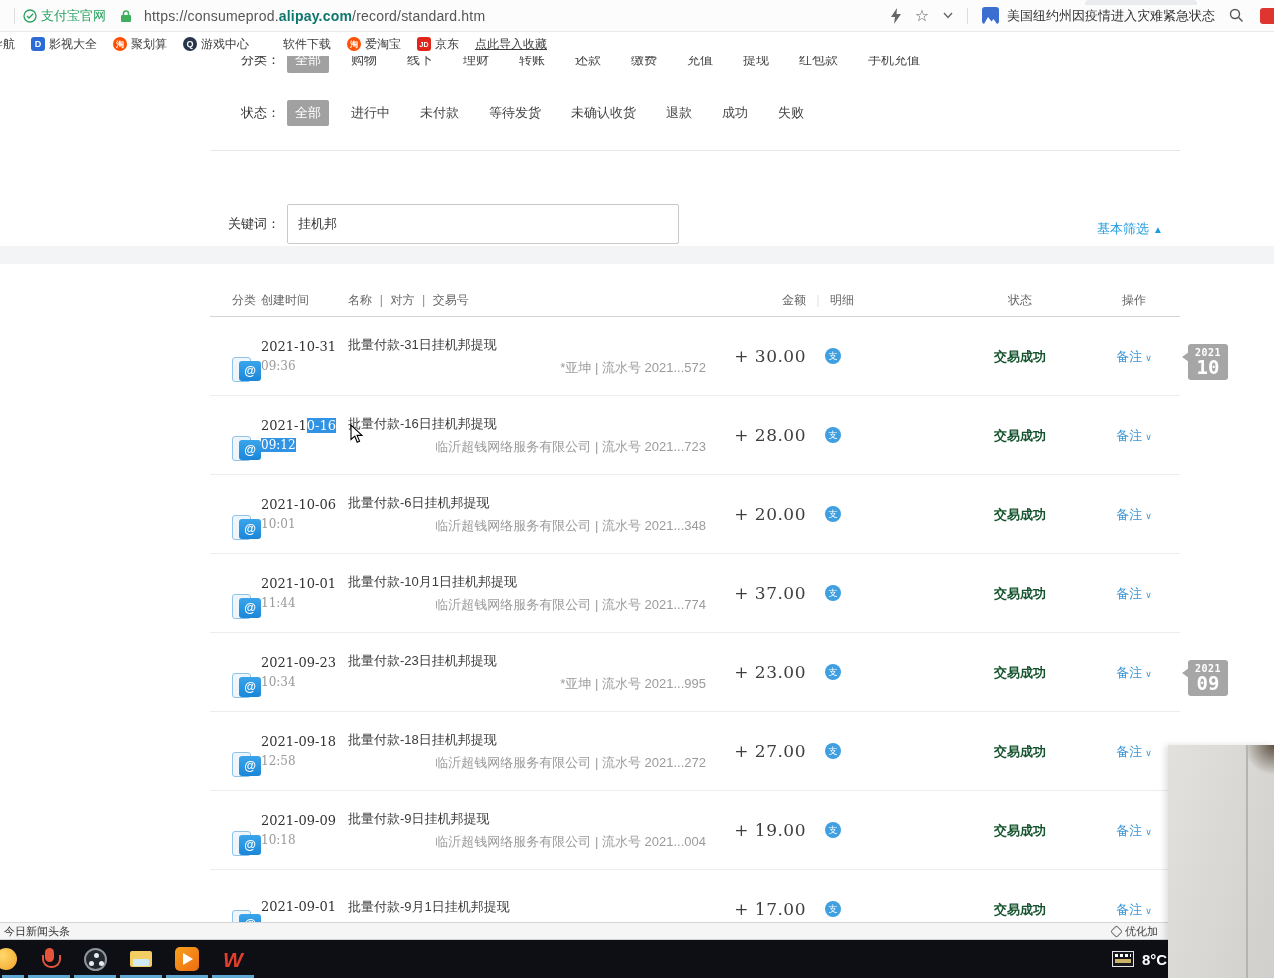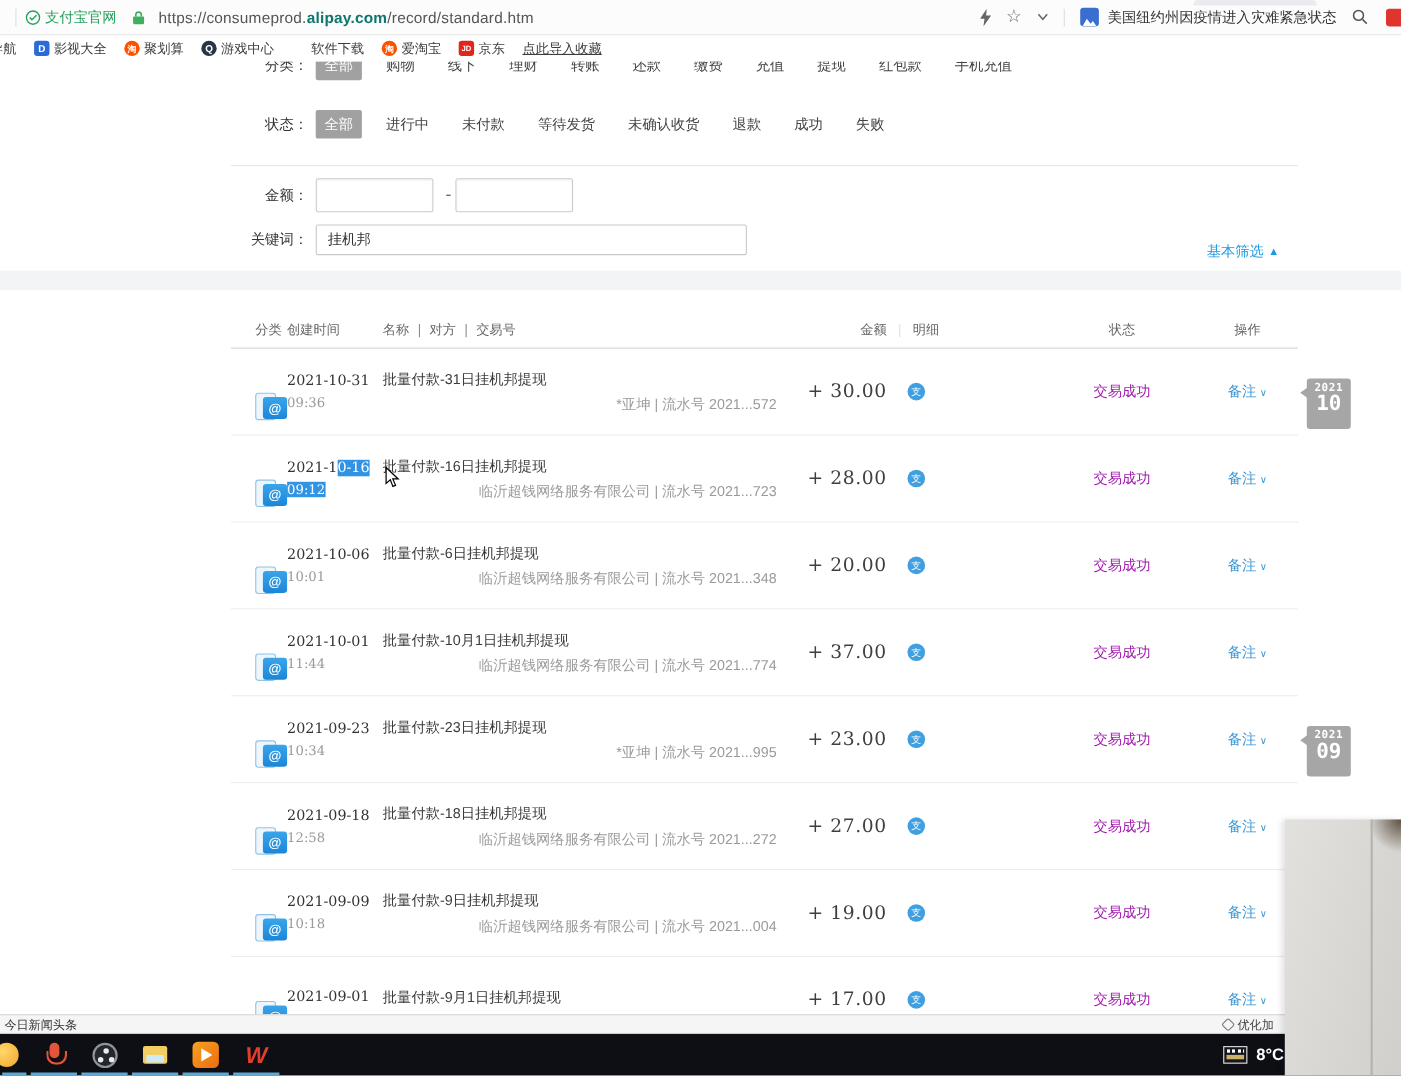--- a/index.html
+++ b/index.html
@@ -46,21 +46,21 @@
   .pills { display:flex; align-items:center; gap:14px; margin-left:7px; }
   .pill { font-size:13px; color:#444; padding:4px 8px; border-radius:2px; white-space:nowrap; cursor:pointer; }
   .pill.sel { background:#a1a1a1; color:#fff; }
   .cat-row { top:-9px; left:210px; }
   .status-row { top:44px; left:210px; }
   .hr1 { position:absolute; top:94px; left:210px; width:970px; height:1px; background:#e7e7e7; }
   .amount-row { top:106px; left:210px; }
   .amt-input { width:107px; height:31px; border:1px solid #ccc; border-radius:2px; margin-left:7px; font-size:13px; padding:0 8px; color:#333; box-shadow:inset 0 1px 2px rgba(0,0,0,.06); }
   .amt-dash { margin:0 4px 0 11px; color:#666; }
   .keyword-row { top:148px; left:210px; }
-  .kw-input { width:392px; height:28px; border:1px solid #c9c9c9; border-radius:2px; margin-left:7px; font-size:13px; padding:0 10px; color:#333; }
+  .kw-input { width:392px; height:40px; border:1px solid #c9c9c9; border-radius:2px; margin-left:7px; font-size:13px; padding:0 10px; color:#333; }
   .advanced { position:absolute; top:164px; left:1097px; font-size:13px; color:#1e9ae0; cursor:pointer; display:flex; gap:4px; align-items:center; }
   .advanced .arr { font-size:10px; }
   .gray-band { position:absolute; top:190px; left:0; right:0; height:18px; background:#f3f4f6; }
 
   
   .table { position:absolute; top:228px; left:210px; width:970px; }
   .thead { display:flex; align-items:center; height:33px; border-bottom:1px solid #d4d4d4; font-size:12px; color:#666; }
   .c-icon { width:51px; padding-left:22px; flex:0 0 auto; }
   .c-date { width:87px; flex:0 0 auto; }
   .c-name { width:358px; flex:0 0 auto; }
@@ -72,27 +72,27 @@
   .trow { display:flex; align-items:center; height:79px; border-bottom:1px solid #ededed; }
   .cat-icon { position:relative; width:30px; height:28px; }
   .cat-back { position:absolute; left:0; top:1px; width:19px; height:25px; background:#eef6fc; border:1px solid #8fc3e8; border-radius:3px; }
   .cat-front { position:absolute; left:7px; top:5px; width:22px; height:20px; background:linear-gradient(#3aa5ea,#1b86d8); border-radius:3px; color:#fff; font-size:12px; font-weight:bold; display:flex; align-items:center; justify-content:center; }
   .d1 { font-size:13px; color:#333; font-family:"DejaVu Serif","Liberation Serif",serif; }
   .d2 { font-size:12px; color:#9a9a9a; margin-top:5px; font-family:"DejaVu Serif","Liberation Serif",serif; }
   .t1 { font-size:13px; color:#3b3b3b; }
   .t2 { font-size:13px; color:#9b9b9b; margin-top:5px;text-align:right; }
   .amt { font-size:17px; color:#3f3f3f; font-family:"DejaVu Serif","Liberation Serif",serif; letter-spacing:.5px; }
   .ali-ico { width:16px; height:16px; border-radius:50%; background:#3f9fe0; color:#fff; font-size:9px; display:flex; align-items:center; justify-content:center; cursor:pointer; }
-  .stat { font-size:13px; color:#a21caf; }
+  .stat { font-size:13px; color:#14532d;font-weight:bold; }
   .act { font-size:13px; color:#3d96d6; cursor:pointer; white-space:nowrap; }
   .act .chev { font-size:9px; margin-left:3px; }
   .sel-text { background:#3193e3; color:#fff; }
 
   
-  .mbadge { position:absolute; left:1188px; width:40px; height:46px; background:#a6a6a6; border-radius:3px; color:#fff; text-align:center; font-family:"DejaVu Sans Mono","Liberation Mono",monospace; z-index:2; }
+  .mbadge { position:absolute; left:1188px; width:40px; height:36px; background:#a6a6a6; border-radius:3px; color:#fff; text-align:center; font-family:"DejaVu Sans Mono","Liberation Mono",monospace; z-index:2; }
   .mbadge::before { content:''; position:absolute; left:-6px; top:8px; border-top:5px solid transparent; border-bottom:5px solid transparent; border-right:7px solid #a6a6a6; }
   .mbadge .yr { display:block; font-size:10px; font-weight:bold; letter-spacing:.5px; margin-top:3px; }
   .mbadge .mo { display:block; font-size:19px; font-weight:bold; line-height:18px; }
   .badge-0 { top:288px; }
   .badge-1 { top:604px; }
 
   .cursor { position:absolute; left:350px; top:368px; z-index:6; }
 
   
   .statusbar { position:absolute; left:0; right:0; top:922px; height:18px; background:#f5f5f5; border-top:1px solid #d6d6d6; border-bottom:1px solid #cfcfcf; font-size:11px; color:#333; display:flex; align-items:center; z-index:3; }
@@ -238,26 +238,20 @@
           <span class="pill">等待发货</span>
           <span class="pill">未确认收货</span>
           <span class="pill">退款</span>
           <span class="pill">成功</span>
           <span class="pill">失败</span>
         </span>
     </div>
 
     <div class="hr1"></div>
 
-    <div class="frow amount-row">
-      <span class="flabel">金额：</span>
-      <input class="amt-input" value="" style="">
-      <span class="amt-dash">-</span>
-      <input class="amt-input" style="margin-left: 0px;" value="">
-    </div>
 
     <div class="frow keyword-row">
       <span class="flabel">关键词：</span>
       <input class="kw-input" value="挂机邦" style="">
     </div>
 
     <span class="advanced">
       <span>基本筛选</span>
       <span class="arr">▲</span>
     </span>

